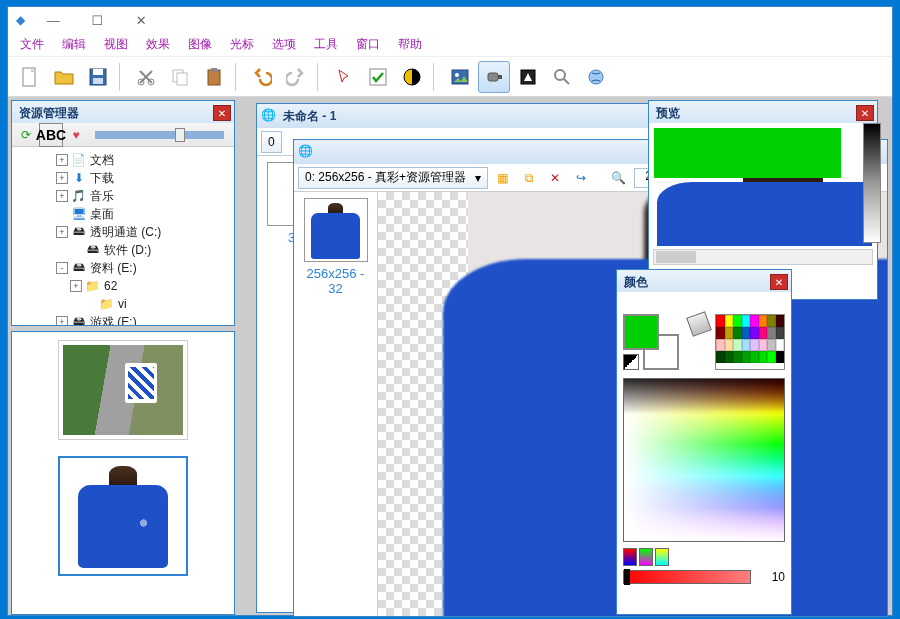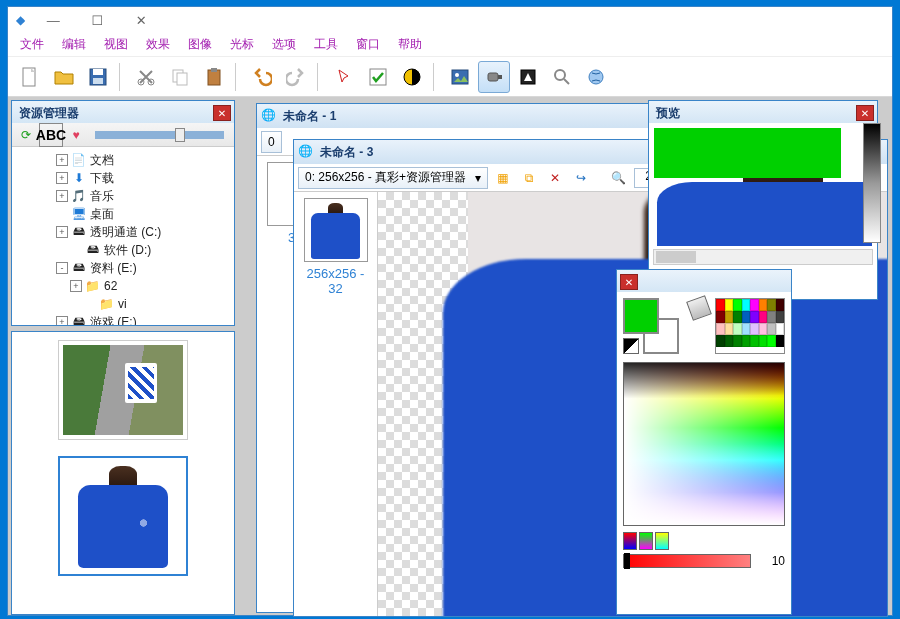--- a/index.html
+++ b/index.html
@@ -68,21 +68,21 @@
 .tshirt .logo { position: absolute; right: 8%; top: 48%; width: 28%; height: 16%; background: radial-gradient(circle at 30% 50%, rgba(255,255,255,0.6) 18%, transparent 20%); opacity: 0.85; }
 
 .preview { position: absolute; background: #fff; border: 1px solid #3a84c8; display: flex; flex-direction: column; }
 .pv-body { flex: 1; padding: 4px; }
 .pv-canvas { width: 100%; height: 120px; background: #fff; position: relative; border: 1px solid #fff; }
 .pv-sc { height: 16px; background: #f0f0f0; border: 1px solid #ccc; margin-top: 2px; position: relative; }
 .pv-sc .tr { position: absolute; left: 2px; width: 40px; top: 1px; bottom: 1px; background: #ccc; }
 .grad-strip { position: absolute; right: -4px; top: 22px; width: 18px; height: 120px; background: linear-gradient(#000, #999, #fff); border: 1px solid #888; }
 
 .color-panel { position: absolute; background: #fff; border: 1px solid #3a84c8; display: flex; flex-direction: column; }
-.cp-body { flex: 1; padding: 6px; }
+.cp-body { flex: 1; padding: 6px; margin-top: 16px; }
 .cp-top { display: flex; gap: 6px; }
 .swatches { position: relative; width: 56px; height: 56px; }
 .sw-a { position: absolute; left: 0; top: 0; width: 36px; height: 36px; background: #00d000; border: 2px solid #888; }
 .sw-b { position: absolute; left: 20px; top: 20px; width: 36px; height: 36px; background: #fff; border: 2px solid #888; }
 .sw-tiny { position: absolute; left: 0; bottom: 0; width: 16px; height: 16px; background: linear-gradient(135deg,#000 50%,#fff 50%); border: 1px solid #666; }
 .erase-ic { width: 20px; height: 20px; transform: rotate(-20deg); background: linear-gradient(#eee,#bbb); border: 1px solid #666; margin-left: 4px; }
 .palette { flex: 1; display: grid; grid-template-columns: repeat(8, 1fr); grid-auto-rows: 12px; gap: 0; border: 1px solid #888; }
 .palette div { border: 0.5px solid rgba(0,0,0,0.15); }
 .picker2 { margin-top: 8px; height: 164px; border: 1px solid #666; position: relative; overflow: hidden; }
 .picker2 .hue { position: absolute; inset: 0; background: linear-gradient(to bottom, red, yellow, lime, cyan, blue, magenta); }
@@ -332,21 +332,20 @@
         </div>
         <div class="doc-canvas">
             <div class="checker"></div>
           </div>
       </div>
     </div>
 
     <div class="doc" style="left:285px;top:42px;width:595px;height:478px">
       <div class="doc-title">
         <span class="ic">🌐</span>
-        <span class="t">未命名 - 3</span>
       </div>
       <div class="doc-tb">
         <div class="sel" style="width:190px">
             <span>0: 256x256 - 真彩+资源管理器</span>
             <span style="margin-left:auto">▾</span>
           </div>
         <div class="ib" style="color:#f0a000">▦</div>
         <div class="ib" style="color:#f0a000">⧉</div>
         <div class="ib" style="color:#c02020">✕</div>
         <div class="ib" style="color:#2070c0">↪</div>
@@ -394,20 +393,21 @@
         </div>
         <div class="pv-sc">
             <div class="tr"></div>
           </div>
       </div>
       <div class="grad-strip"></div>
     </div>
 
     <div class="color-panel" style="left:608px;top:172px;width:176px;height:346px">
       <div class="panel-title">
+        <span class="t">颜色</span>
         <div class="x">✕</div>
       </div>
       <div class="cp-body">
         <div class="cp-top">
           <div class="swatches">
             <div class="sw-b"></div>
             <div class="sw-a"></div>
             <div class="sw-tiny"></div>
           </div>
           <div class="erase-ic"></div>

